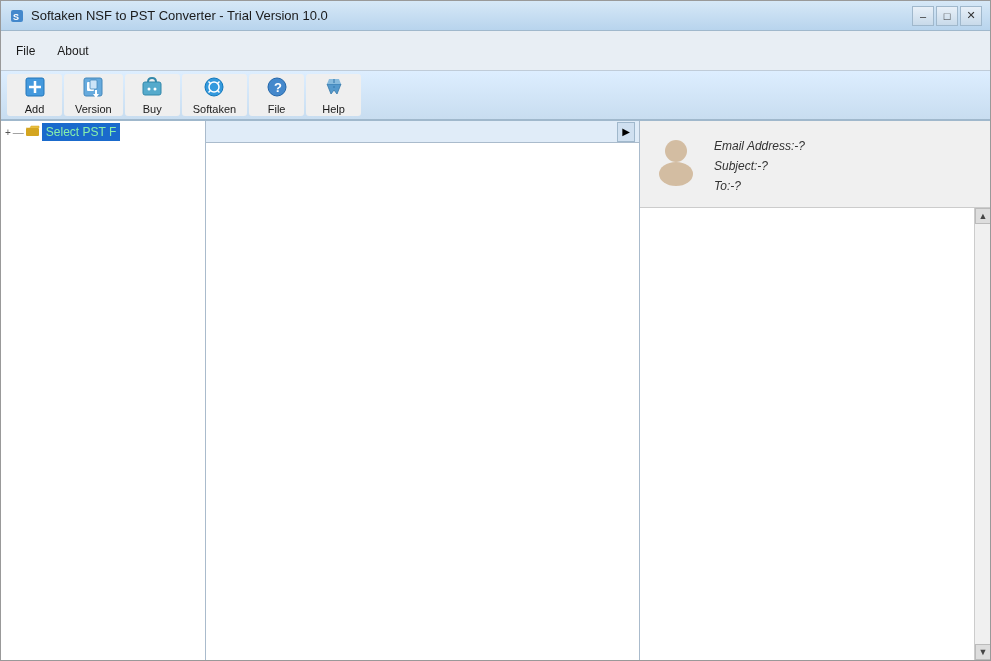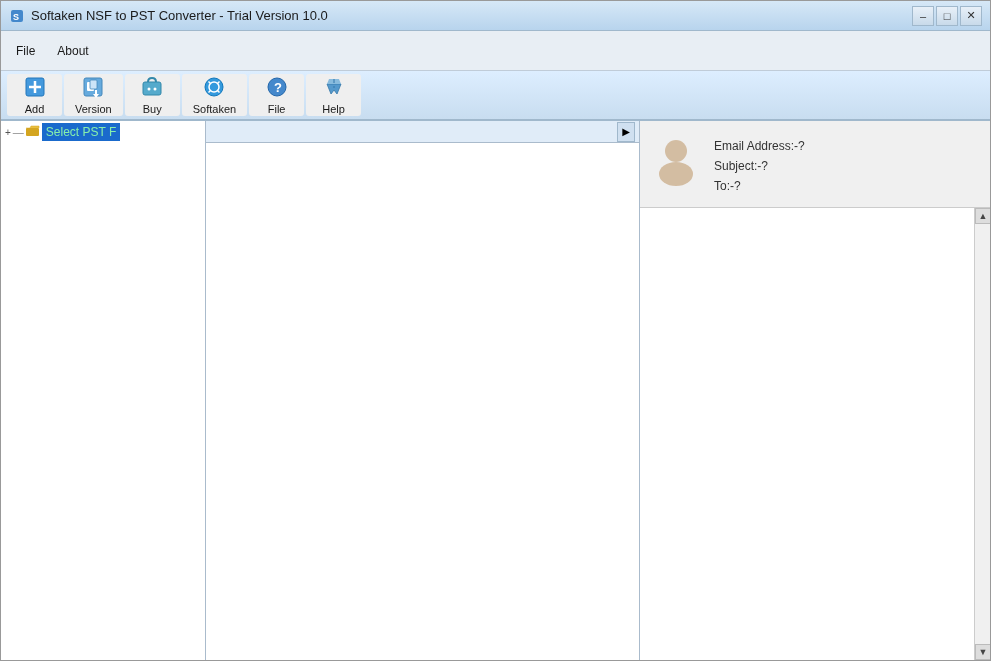--- a/index.html
+++ b/index.html
@@ -227,20 +227,21 @@
 
     .avatar-svg {
       opacity: 0.7;
     }
 
     .email-fields {
       display: flex;
       flex-direction: column;
       gap: 6px;
       padding-top: 4px;
+      font-style: italic;
     }
 
     .email-field-text {
       font-size: 12px;
       color: #333;
     }
 
     .right-panel-inner {
       display: flex;
       flex: 1;

